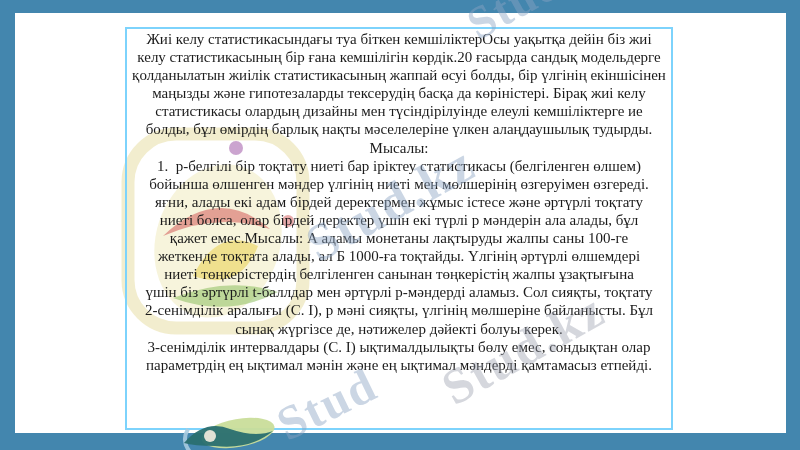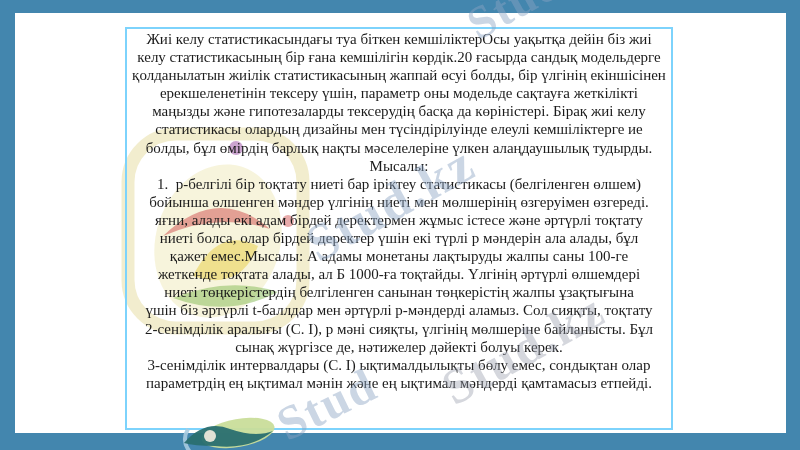--- a/index.html
+++ b/index.html
@@ -53,21 +53,20 @@
       <circle cx="118" cy="22" r="7" fill="#a05aa8" opacity="0.55"></circle>
       <circle cx="170" cy="95" r="6" fill="#cc4444" opacity="0.45"></circle>
     </svg>
   </div>
 
   <div class="content-box">
     <div class="doc-text">
         <div class="text-line">Жиі келу статистикасындағы туа біткен кемшіліктерОсы уақытқа дейін біз жиі</div>
         <div class="text-line">келу статистикасының бір ғана кемшілігін көрдік.20 ғасырда сандық модельдерге</div>
         <div class="text-line">қолданылатын жиілік статистикасының жаппай өсуі болды, бір үлгінің екіншісінен</div>
-        <div class="text-line">ерекшеленетінін тексеру үшін, параметр оны модельде сақтауға жеткілікті</div>
         <div class="text-line">маңызды және гипотезаларды тексерудің басқа да көріністері. Бірақ жиі келу</div>
         <div class="text-line">статистикасы олардың дизайны мен түсіндірілуінде елеулі кемшіліктерге ие</div>
         <div class="text-line">болды, бұл өмірдің барлық нақты мәселелеріне үлкен алаңдаушылық тудырды.</div>
         <div class="text-line">Мысалы:</div>
         <div class="text-line">1.&nbsp;&nbsp;p-белгілі бір тоқтату ниеті бар іріктеу статистикасы (белгіленген өлшем)</div>
         <div class="text-line">бойынша өлшенген мәндер үлгінің ниеті мен мөлшерінің өзгеруімен өзгереді.</div>
         <div class="text-line">яғни, алады екі адам бірдей деректермен жұмыс істесе және әртүрлі тоқтату</div>
         <div class="text-line">ниеті болса, олар бірдей деректер үшін екі түрлі р мәндерін ала алады, бұл</div>
         <div class="text-line">қажет емес.Мысалы: А адамы монетаны лақтыруды жалпы саны 100-ге</div>
         <div class="text-line">жеткенде тоқтата алады, ал Б 1000-ға тоқтайды. Үлгінің әртүрлі өлшемдері</div>

